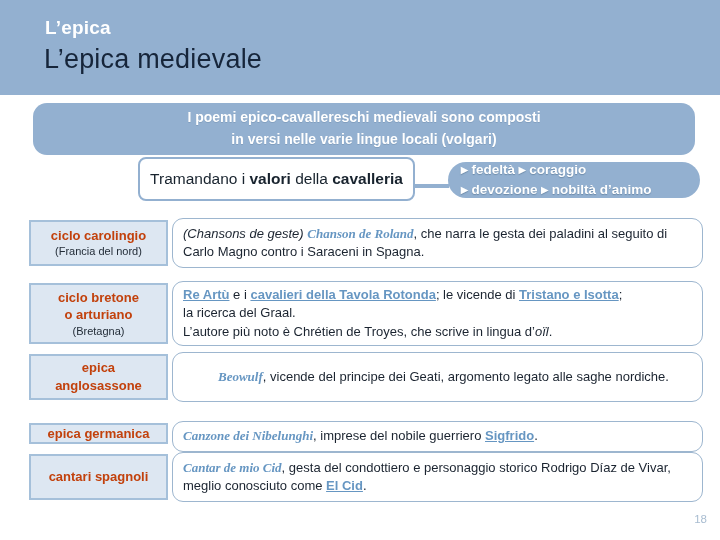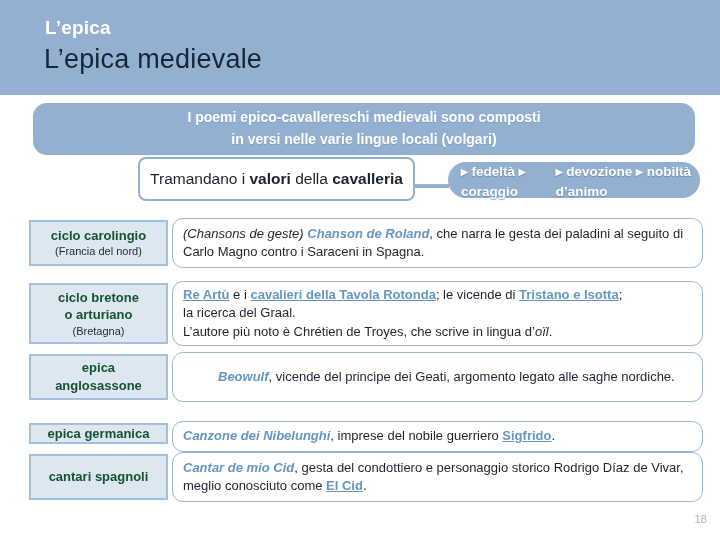--- a/index.html
+++ b/index.html
@@ -40,55 +40,55 @@
     display:flex;align-items:center;justify-content:center;text-align:center;
     color:#18232e;font-size:15.5px;line-height:1.4;padding:0 8px;
   }
 
   .connector{position:absolute;left:413px;top:184px;width:36px;height:3.5px;background:var(--blue);}
 
   
   .chivalry-box{
     position:absolute;left:448px;top:162px;width:252px;height:36px;box-sizing:border-box;
     background:var(--blue);border-radius:21px;
-    display:flex;flex-direction:row;justify-content:center;
+    display:flex;flex-direction:column;justify-content:center;
     padding-left:13px;color:#ffffff;font-weight:bold;font-size:13.5px;line-height:1.5;
     text-shadow:0 1px 1px rgba(92,122,152,.7);
   }
 
   
   .row{position:absolute;left:29px;width:674px;display:flex;gap:4px;}
   .label-box{
     flex:0 0 139px;box-sizing:border-box;margin:2px 0;
     background:var(--left-fill);border:2px solid var(--left-border);
     display:flex;flex-direction:column;align-items:center;justify-content:center;
     text-align:center;line-height:1.35;
   }
-  .label-box .label{font-weight:bold;font-size:13px;color:#14532d;white-space:pre-line;}
+  .label-box .label{font-weight:bold;font-size:13px;color:#c2410c;white-space:pre-line;}
   .label-box .sublabel{font-size:11px;color:#232d38;}
   .desc-box{
     flex:1 1 auto;box-sizing:border-box;
     background:#ffffff;border:1.5px solid var(--blue-border);border-radius:11px;
     display:flex;align-items:center;
     padding:3px 8px 3px 10px;
     font-size:13px;color:var(--dark);line-height:1.42;
   }
   .desc-box .desc{white-space:pre-wrap;}
 
   .row-1{top:218px;height:50px;} .row-1 .desc-box{height:50px;}
   .row-2{top:281px;height:65px;} .row-2 .desc-box{height:65px;}
   .row-3{top:352px;height:50px;} .row-3 .desc-box{height:50px;padding-left:45px;}
   .row-4{top:421px;height:25px;} .row-4 .desc-box{height:31px;}
   .row-5{top:452px;height:50px;} .row-5 .desc-box{height:50px;}
 
   
   .seg-plain{}
   .seg-bold{font-weight:bold;}
   .seg-italic{font-style:italic;}
-  .seg-title{color:var(--accent);font-weight:bold;font-style:italic;}
+  .seg-title{color:var(--accent);font-weight:bold;font-style:italic;font-family:Liberation Serif, serif;}
   .seg-name{color:var(--accent);font-weight:bold;text-decoration:underline;}
 
   .page-number{position:absolute;right:13px;top:513px;font-size:11.5px;color:#a9bdd1;}
 </style>
 </head>
 <body>
 
 <div class="slide">
 
   <div class="header"></div>

